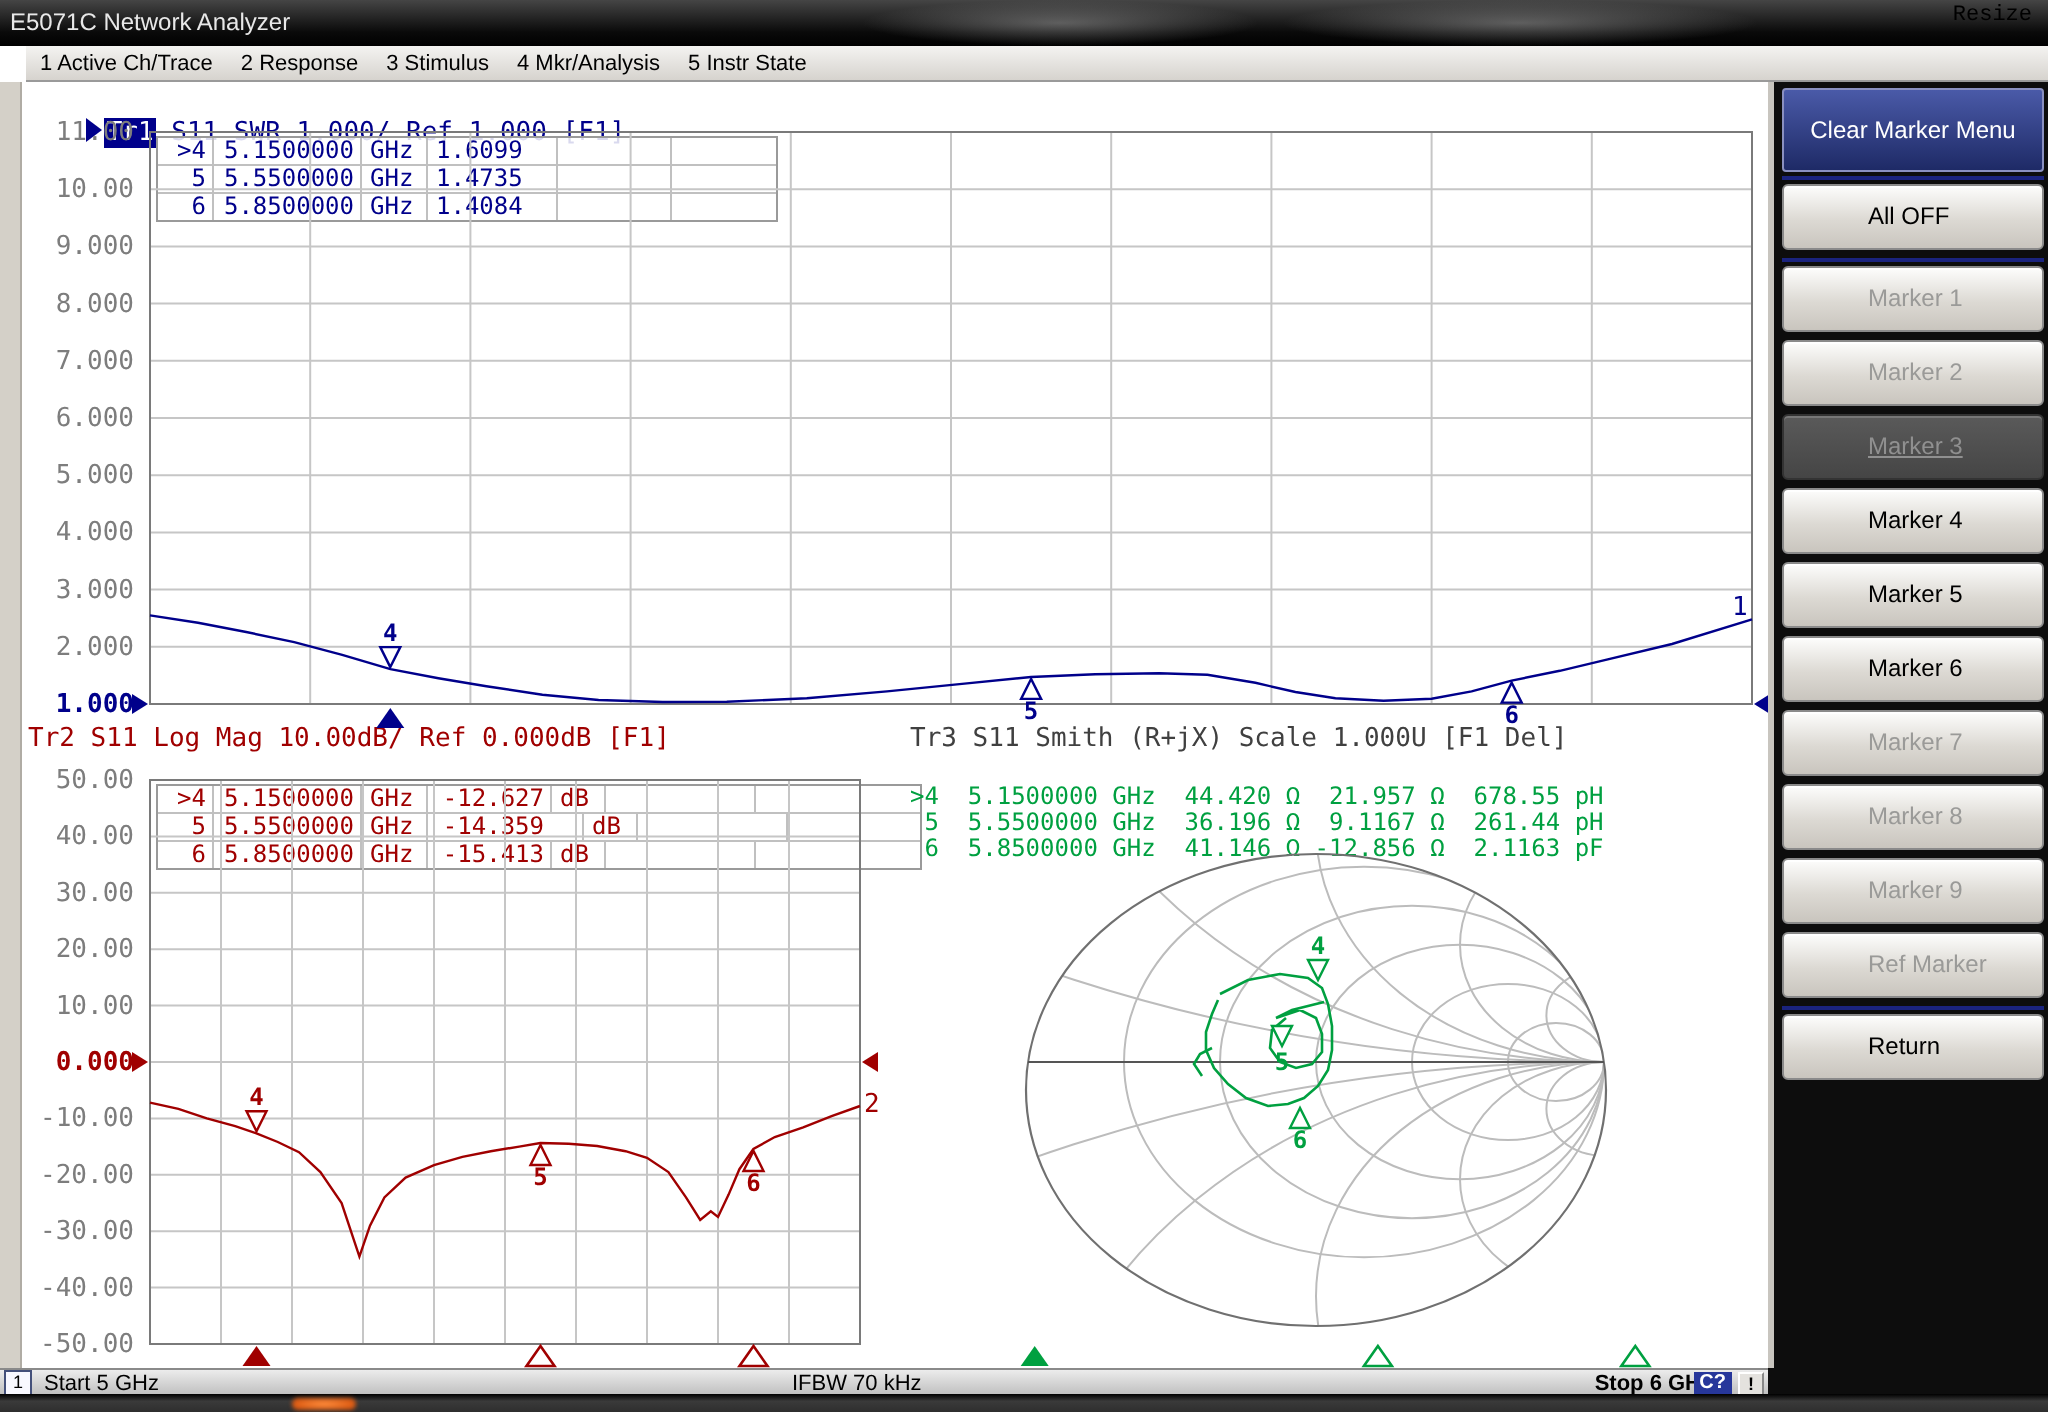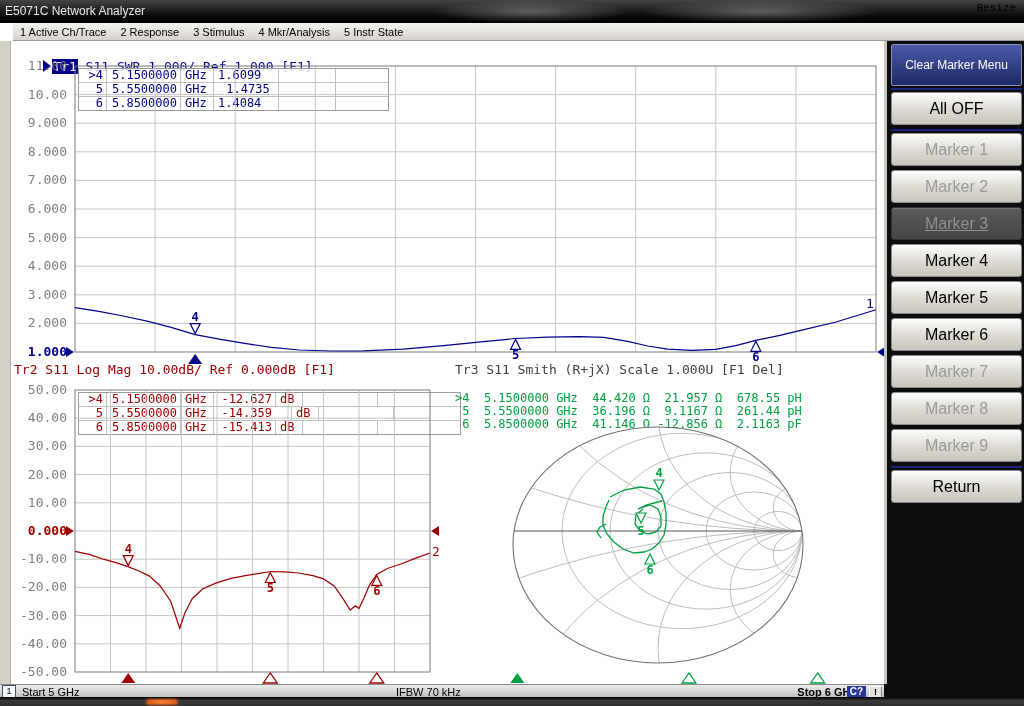--- a/index.html
+++ b/index.html
@@ -44,23 +44,23 @@
   
   #charts{position:absolute;left:0;top:41px;}
   #charts text{font-family:"DejaVu Sans Mono",monospace;}
   
   .sidebar{position:absolute;right:0;top:41px;width:140px;height:656px;background:#0d0d0d;
     border-left:3px solid #c8c5bf;box-sizing:border-box;padding:3px 2px 0 4px;}
   .sk-header{height:40px;margin-bottom:2px;background:linear-gradient(#4a5aa8,#1e2a66);
     border:1px solid #8a90c0;border-radius:2px;color:#fff;font-size:12px;
     display:flex;align-items:center;justify-content:center;text-align:right;line-height:15px;}
   .sk-sep{height:2px;background:#1a237e;margin:1px 0 2px 0;}
-  .sk-btn{height:31px;line-height:31px;text-align:center;font-size:16px;margin-bottom:4px;
+  .sk-btn{height:31px;line-height:31px;font-size:12px;margin-bottom:4px;
     background:linear-gradient(#fdfdfc,#dcd9d3 55%,#c9c5be);
-    border:1px solid #8a8a8a;border-radius:3px;box-shadow:inset 0 1px 0 #fff;color:#000;}
+    border:1px solid #8a8a8a;border-radius:3px;box-shadow:inset 0 1px 0 #fff;color:#000;padding-left:42px;}
   .sk-btn.disabled{color:#9a9a98;}
   .sk-btn.active{background:linear-gradient(#5a5a5a,#454545);color:#909090;
     border-color:#333;box-shadow:inset 0 1px 0 #777;text-decoration:underline;}
   
   .statusbar{position:absolute;left:0;top:684px;width:884px;height:13px;
     background:linear-gradient(#ececec,#bdbdbd);border-top:1px solid #8a8a8a;
     font-size:11px;color:#000;display:flex;align-items:center;}
   .chanbox{width:12px;height:11px;border:1px solid #44507a;background:#f8f8ff;
     text-align:center;line-height:11px;font-size:9px;margin:0 6px 0 2px;}
   .sb-start{white-space:nowrap;}
@@ -112,21 +112,21 @@
         <span class="rcell" style="width: 70px; text-align: right; padding: 0px 3px 0px 0px;">5.1500000</span>
         <span class="rcell" style="width: 28px; text-align: left; padding: 0px 0px 0px 4px;">GHz</span>
         <span class="rcell" style="width: 60px; text-align: left; padding: 0px 0px 0px 4px;">1.6099</span>
         <span class="rcell" style="width: 52px; text-align: left; padding: 0px 0px 0px 4px;"></span>
         <span class="rcell" style="width: 48px; text-align: left; padding: 0px 0px 0px 4px;"></span>
       </div>
       <div class="rrow">
         <span class="rcell" style="width: 24px; text-align: right; padding: 0px 3px 0px 0px;">5</span>
         <span class="rcell" style="width: 70px; text-align: right; padding: 0px 3px 0px 0px;">5.5500000</span>
         <span class="rcell" style="width: 28px; text-align: left; padding: 0px 0px 0px 4px;">GHz</span>
-        <span class="rcell" style="width: 60px; text-align: center; padding: 0px 0px 0px 4px;">1.4735</span>
+        <span class="rcell" style="width: 60px; text-align: left; padding: 0px 0px 0px 4px;">1.4735</span>
         <span class="rcell" style="width: 52px; text-align: left; padding: 0px 0px 0px 4px;"></span>
         <span class="rcell" style="width: 48px; text-align: left; padding: 0px 0px 0px 4px;"></span>
       </div>
       <div class="rrow">
         <span class="rcell" style="width: 24px; text-align: right; padding: 0px 3px 0px 0px;">6</span>
         <span class="rcell" style="width: 70px; text-align: right; padding: 0px 3px 0px 0px;">5.8500000</span>
         <span class="rcell" style="width: 28px; text-align: left; padding: 0px 0px 0px 4px;">GHz</span>
         <span class="rcell" style="width: 60px; text-align: left; padding: 0px 0px 0px 4px;">1.4084</span>
         <span class="rcell" style="width: 52px; text-align: left; padding: 0px 0px 0px 4px;"></span>
         <span class="rcell" style="width: 48px; text-align: left; padding: 0px 0px 0px 4px;"></span>
@@ -298,20 +298,21 @@
         <div class="sk-sep"></div>
         <div class="sk-btn disabled">Marker 1</div>
         <div class="sk-btn disabled">Marker 2</div>
         <div class="sk-btn active">Marker 3</div>
         <div class="sk-btn">Marker 4</div>
         <div class="sk-btn">Marker 5</div>
         <div class="sk-btn">Marker 6</div>
         <div class="sk-btn disabled">Marker 7</div>
         <div class="sk-btn disabled">Marker 8</div>
         <div class="sk-btn disabled">Marker 9</div>
+        <div class="sk-btn disabled">Ref Marker</div>
         <div class="sk-sep"></div>
         <div class="sk-btn">Return</div>
       </div>
   </div>
 
   <div class="statusbar">
     <span class="chanbox">1</span>
     <span class="sb-start">Start 5 GHz</span>
     <span class="sb-ifbw">IFBW 70 kHz</span>
     <span class="sb-stop">Stop 6 GHz</span>

